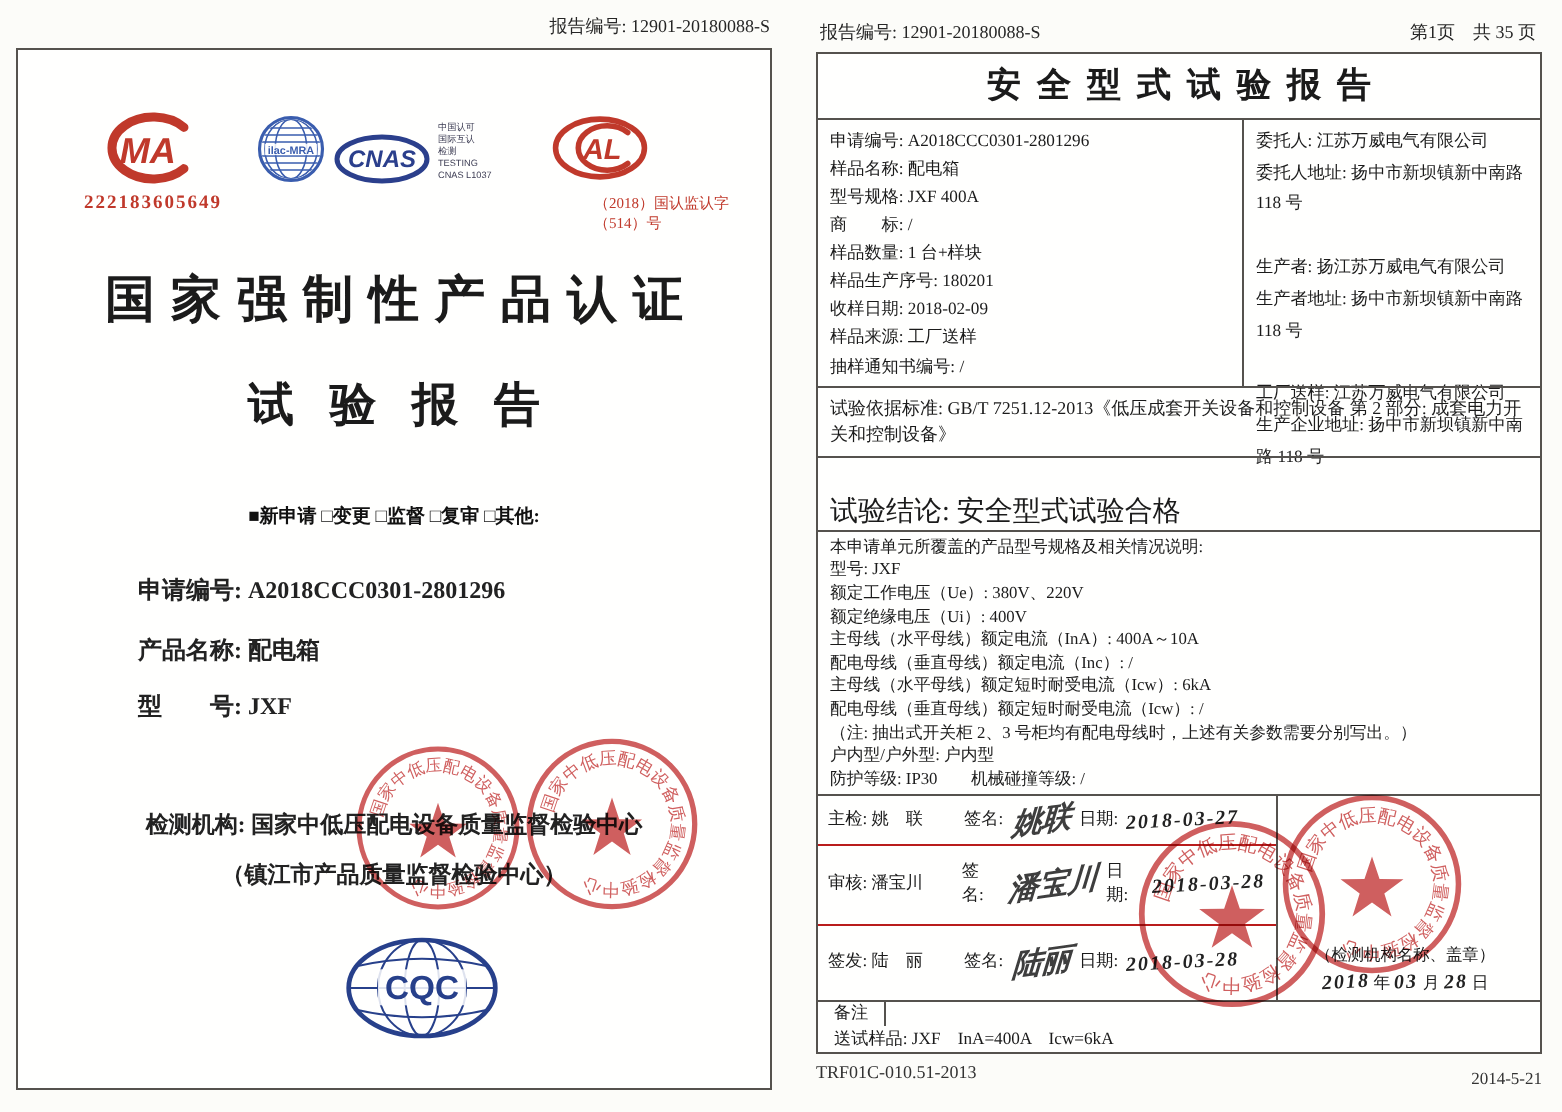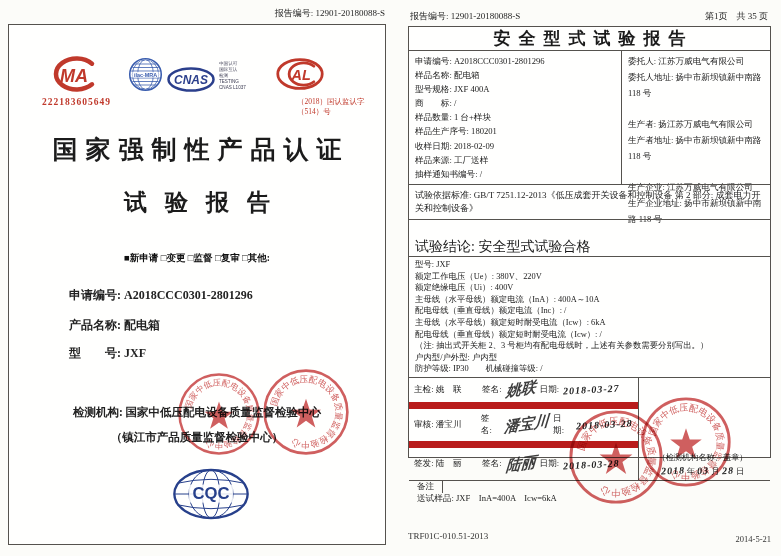--- a/index.html
+++ b/index.html
@@ -14,35 +14,35 @@
   .cma-num{font-size:9.5px;font-weight:700;letter-spacing:1px;color:#c0392b;}
   .cal-cap{font-size:7.5px;font-weight:400;color:#c0392b;margin-left:42px;}
   .cnas-lines{font-size:4.6px;line-height:6px;color:#3b3b52;font-family:"Liberation Sans",sans-serif;}
 
   .t1{left:0;right:0;top:108px;text-align:center;font-size:25px;font-weight:600;letter-spacing:8px;padding-left:8px;}
   .t2{left:0;right:0;top:162px;text-align:center;font-size:23px;font-weight:600;letter-spacing:18px;padding-left:18px;}
   .chk{left:0;right:0;top:227px;text-align:center;font-size:9.5px;font-weight:700;color:#111;}
   .fld{left:60px;font-size:12px;font-weight:600;color:#222;}
   .agency{left:0;right:0;text-align:center;font-size:11.5px;font-weight:600;color:#222;}
 
-  .page-right{position:absolute;left:408px;top:26px;width:363px;height:432px;border:1px solid #55524e;
+  .page-right{position:absolute;left:408px;top:26px;width:363px;height:501px;border:1px solid #55524e;
               display:flex;flex-direction:column;background:#fffffe;box-sizing:border-box;}
   .trow{border-top:1px solid #55524e;box-sizing:border-box;}
   .row-title{height:36px;display:flex;align-items:center;justify-content:center;
              font-size:17px;font-weight:700;letter-spacing:8px;padding-left:8px;box-sizing:border-box;}
   .row-info{display:flex;height:134px;}
   .col-a{width:213px;border-right:1px solid #55524e;padding:3px 6px;font-size:8.6px;line-height:14.1px;box-sizing:border-box;}
   .col-b{flex:1;padding:3px 6px;font-size:8.6px;line-height:15.8px;box-sizing:border-box;}
   .row-standard{height:36px;padding:4px 6px;font-size:9px;line-height:13px;}
   .row-conclusion{height:17px;padding:18px 6px;font-size:14px;}
   .row-spec{height:146px;padding:2px 6px;font-size:8.4px;line-height:11.6px;}
   .sign-block{display:flex;height:103px;}
   .sign-left{width:230px;border-right:1px solid #55524e;display:flex;flex-direction:column;box-sizing:border-box;}
   .sign-row{display:flex;align-items:center;padding:0 5px;font-size:8.6px;gap:4px;box-sizing:border-box;}
-  .sign-row + .sign-row{border-top:7px solid #b91c1c;}
+  .sign-row + .sign-row{border-top:1px solid #b91c1c;}
   .sr-1{height:24px;} .sr-2{height:40px;} .sr-3{height:39px;}
   .role{width:64px;}
   .sig{font-style:italic;font-size:15px;font-weight:700;transform:rotate(-8deg) skewX(-12deg);
        display:inline-block;color:#2a2a2a;opacity:.9;white-space:nowrap;}
   .hdate{font-style:italic;font-size:10px;font-weight:600;letter-spacing:1px;transform:rotate(-3deg);
          display:inline-block;color:#222;white-space:nowrap;}
   .sign-right{flex:1;position:relative;font-size:8.2px;}
   .stamp-label{position:absolute;left:0;right:4px;bottom:17px;text-align:center;}
   .stamp-date{position:absolute;left:0;right:4px;bottom:3px;text-align:center;font-size:8.4px;}
   .row-remark{display:flex;height:29px;flex-direction:column;}
@@ -146,29 +146,30 @@
         <div>样品来源: 工厂送样</div>
         <div>抽样通知书编号: /</div>
       </div>
       <div class="col-b">
         <div>委托人: 江苏万威电气有限公司</div>
         <div>委托人地址: 扬中市新坝镇新中南路 118 号</div>
         <div>&nbsp;</div>
         <div>生产者: 扬江苏万威电气有限公司</div>
         <div>生产者地址: 扬中市新坝镇新中南路 118 号</div>
         <div>&nbsp;</div>
-        <div>生产企业: 江苏万威电气有限公司</div>
+        <div>工厂送样: 江苏万威电气有限公司</div>
         <div>生产企业地址: 扬中市新坝镇新中南路 118 号</div>
       </div>
     </div>
 
     <div class="trow row-standard">试验依据标准: GB/T 7251.12-2013《低压成套开关设备和控制设备 第 2 部分: 成套电力开关和控制设备》</div>
     <div class="trow row-conclusion">试验结论: 安全型式试验合格</div>
 
     <div class="trow row-spec">
+      <div>本申请单元所覆盖的产品型号规格及相关情况说明:</div>
       <div>型号: JXF</div>
       <div>额定工作电压（Ue）: 380V、220V</div>
       <div>额定绝缘电压（Ui）: 400V</div>
       <div>主母线（水平母线）额定电流（InA）: 400A～10A</div>
       <div>配电母线（垂直母线）额定电流（Inc）: /</div>
       <div>主母线（水平母线）额定短时耐受电流（Icw）: 6kA</div>
       <div>配电母线（垂直母线）额定短时耐受电流（Icw）: /</div>
       <div>（注: 抽出式开关柜 2、3 号柜均有配电母线时，上述有关参数需要分别写出。）</div>
       <div>户内型/户外型: 户内型</div>
       <div>防护等级: IP30　　机械碰撞等级: /</div>

